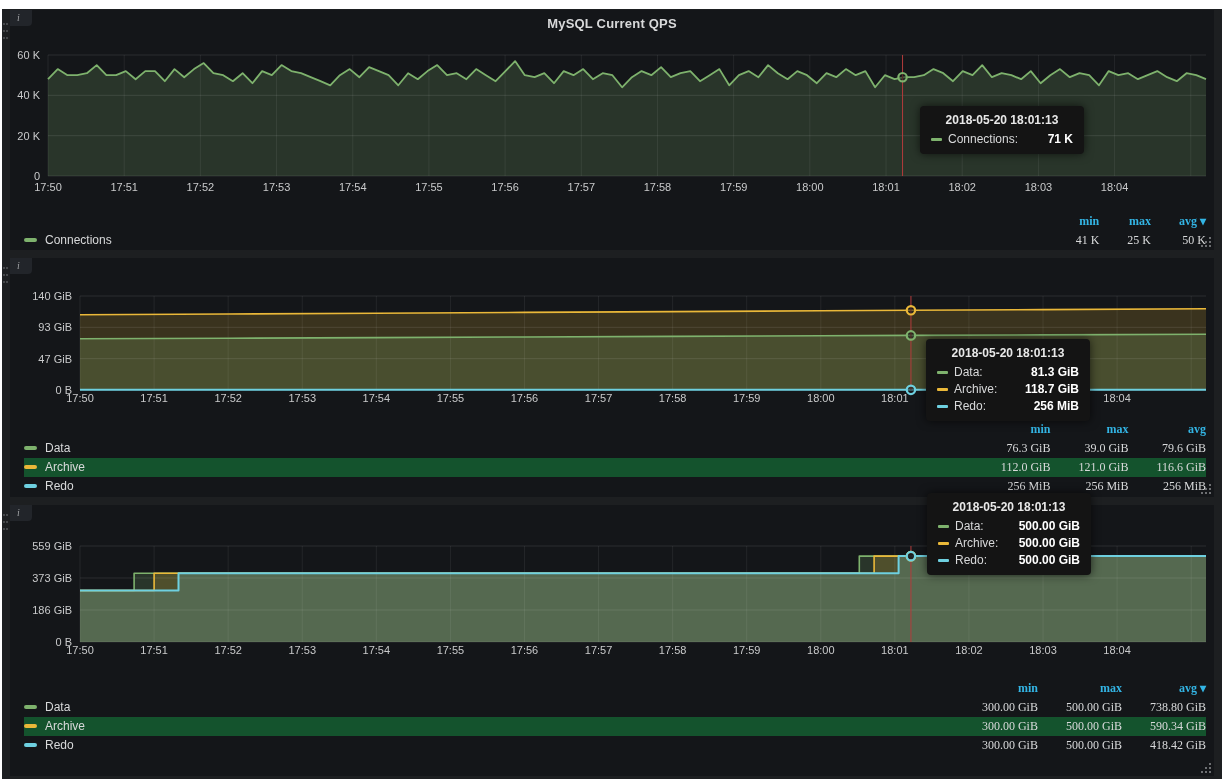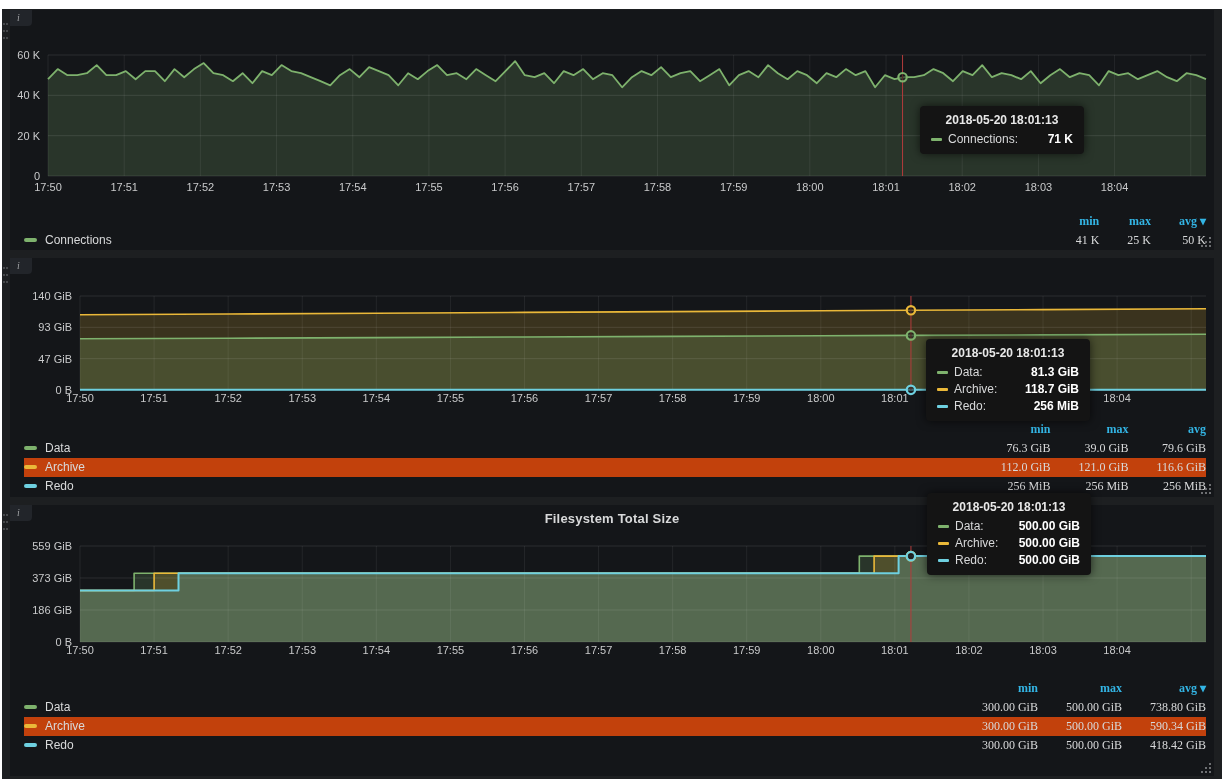--- a/index.html
+++ b/index.html
@@ -22,21 +22,21 @@
   .row-dots i:nth-child(3){left:1px;top:8px}.row-dots i:nth-child(4){left:4px;top:8px}
   .row-dots i:nth-child(5){left:1px;top:15px}.row-dots i:nth-child(6){left:4px;top:15px}
   .dots--0{top:13px;} .dots--1{top:257px;} .dots--2{top:504px;}
   svg.chart{position:absolute;left:0;top:0;}
   svg text{font-family:"Liberation Sans",sans-serif;}
   
   .legend{position:absolute;left:14px;right:8px;display:table;width:calc(100% - 22px);
        border-collapse:collapse;font-size:12px;color:#d8d9da;z-index:2;}
   .legend--0{top:202px;} .legend--1{top:162px;} .legend--2{top:174px;}
   .lrow{display:table-row;}
-  .lrow:nth-child(3){background:#c2410c;}
+  .lrow:nth-child(3){background:#14532d;}
   .lc-label{display:table-cell;width:100%;padding:2px 0;white-space:nowrap;cursor:pointer;}
   .lc-stat{display:table-cell;text-align:right;padding:2px 0 2px 28px;white-space:nowrap;
        vertical-align:middle;font-family:Liberation Serif, serif;}
   .lc-stat.hdr{color:#33b5e5;font-weight:bold;cursor:pointer;}
   .dash{display:inline-block;width:13px;height:4px;border-radius:2px;margin-right:8px;
        vertical-align:2px;}
   
   .tooltip{position:absolute;background:#141414;border-radius:4px;padding:7px 11px 8px 11px;
        color:#d8d9da;font-size:12px;z-index:30;min-width:142px;
        box-shadow:0 0 10px rgba(0,0,0,.65);}
@@ -81,20 +81,21 @@
       <i></i>
       <i></i>
       <i></i>
       <i></i>
       <i></i>
       <i></i>
     </div>
 
   <div class="panel panel--0">
     <div class="corner-info">i</div>
+    <div class="panel-title">MySQL Current QPS</div>
     <svg class="chart" width="1204" height="240">
         <path d="M38,166 L38.0,69.2 L47.7,59.1 L57.5,65.2 L67.2,65.2 L76.9,63.2 L86.7,55.1 L96.4,65.2 L106.1,65.2 L115.8,61.1 L125.6,69.2 L135.3,61.1 L145.0,61.1 L154.8,71.2 L164.5,59.1 L174.2,67.2 L184.0,59.1 L193.7,53.1 L203.4,63.2 L213.2,65.2 L222.9,71.2 L232.6,63.2 L242.4,73.2 L252.1,61.1 L261.8,65.2 L271.5,55.1 L281.3,61.1 L291.0,63.2 L300.7,67.2 L310.5,71.2 L320.2,75.3 L329.9,65.2 L339.7,59.1 L349.4,67.2 L359.1,57.1 L368.9,61.1 L378.6,65.2 L388.3,75.3 L398.1,63.2 L407.8,69.2 L417.5,61.1 L427.2,55.1 L437.0,65.2 L446.7,63.2 L456.4,69.2 L466.2,59.1 L475.9,65.2 L485.6,71.2 L495.4,61.1 L505.1,51.1 L514.8,65.2 L524.6,67.2 L534.3,63.2 L544.0,73.2 L553.7,61.1 L563.5,65.2 L573.2,59.1 L582.9,69.2 L592.7,63.2 L602.4,65.2 L612.1,77.3 L621.9,67.2 L631.6,61.1 L641.3,65.2 L651.1,57.1 L660.8,67.2 L670.5,63.2 L680.3,61.1 L690.0,71.2 L699.7,65.2 L709.4,59.1 L719.2,75.3 L728.9,65.2 L738.6,61.1 L748.4,67.2 L758.1,55.1 L767.8,63.2 L777.6,69.2 L787.3,61.1 L797.0,65.2 L806.8,73.2 L816.5,63.2 L826.2,67.2 L835.9,59.1 L845.7,65.2 L855.4,61.1 L865.1,77.3 L874.9,65.2 L884.6,69.2 L894.3,67.2 L904.1,67.2 L913.8,65.2 L923.5,59.1 L933.3,63.2 L943.0,71.2 L952.7,61.1 L962.5,65.2 L972.2,55.1 L981.9,67.2 L991.6,63.2 L1001.4,65.2 L1011.1,69.2 L1020.8,61.1 L1030.6,73.2 L1040.3,65.2 L1050.0,59.1 L1059.8,67.2 L1069.5,63.2 L1079.2,65.2 L1089.0,75.3 L1098.7,61.1 L1108.4,65.2 L1118.2,63.2 L1127.9,69.2 L1137.6,65.2 L1147.3,61.1 L1157.1,67.2 L1166.8,71.2 L1176.5,63.2 L1186.3,65.2 L1196.0,69.2 L1196,166 Z" fill="#7eb26d" fill-opacity="0.2"></path>
         <line x1="38" x2="1196" y1="45" y2="45" stroke="rgba(255,255,255,0.10)" stroke-width="1"></line>
         <line x1="38" x2="1196" y1="85.33333333333334" y2="85.33333333333334" stroke="rgba(255,255,255,0.10)" stroke-width="1"></line>
         <line x1="38" x2="1196" y1="125.66666666666667" y2="125.66666666666667" stroke="rgba(255,255,255,0.10)" stroke-width="1"></line>
         <line x1="38" x2="1196" y1="166" y2="166" stroke="rgba(255,255,255,0.10)" stroke-width="1"></line>
         <line x1="38" x2="38" y1="45" y2="166" stroke="rgba(255,255,255,0.07)" stroke-width="1"></line>
         <line x1="114.18421052631578" x2="114.18421052631578" y1="45" y2="166" stroke="rgba(255,255,255,0.07)" stroke-width="1"></line>
         <line x1="190.36842105263156" x2="190.36842105263156" y1="45" y2="166" stroke="rgba(255,255,255,0.07)" stroke-width="1"></line>
         <line x1="266.5526315789474" x2="266.5526315789474" y1="45" y2="166" stroke="rgba(255,255,255,0.07)" stroke-width="1"></line>
@@ -241,21 +242,20 @@
         <i></i>
         <i></i>
         <i></i>
         <i></i>
         <i></i>
       </div>
   </div>
 
   <div class="panel panel--2">
     <div class="corner-info">i</div>
-    <div class="panel-title">Filesystem Total Size</div>
     <svg class="chart" width="1204" height="271">
         <path d="M70,137 L70.0,85.5 L124.1,85.5 L124.1,68.3 L849.3,68.3 L849.3,51.1 L1196.0,51.1 L1196,137 Z" fill="#7eb26d" fill-opacity="0.2"></path>
         <path d="M70,137 L70.0,85.5 L144.1,85.5 L144.1,68.3 L864.1,68.3 L864.1,51.1 L1196.0,51.1 L1196,137 Z" fill="#eab839" fill-opacity="0.2"></path>
         <path d="M70,137 L70.0,85.5 L168.5,85.5 L168.5,68.3 L888.6,68.3 L888.6,51.1 L1196.0,51.1 L1196,137 Z" fill="#6ed0e0" fill-opacity="0.2"></path>
         <line x1="70" x2="1196" y1="41" y2="41" stroke="rgba(255,255,255,0.10)" stroke-width="1"></line>
         <line x1="70" x2="1196" y1="72.99942754919499" y2="72.99942754919499" stroke="rgba(255,255,255,0.10)" stroke-width="1"></line>
         <line x1="70" x2="1196" y1="105.00057245080501" y2="105.00057245080501" stroke="rgba(255,255,255,0.10)" stroke-width="1"></line>
         <line x1="70" x2="1196" y1="137" y2="137" stroke="rgba(255,255,255,0.10)" stroke-width="1"></line>
         <line x1="70" x2="70" y1="41" y2="137" stroke="rgba(255,255,255,0.07)" stroke-width="1"></line>
         <line x1="144.07894736842104" x2="144.07894736842104" y1="41" y2="137" stroke="rgba(255,255,255,0.07)" stroke-width="1"></line>

